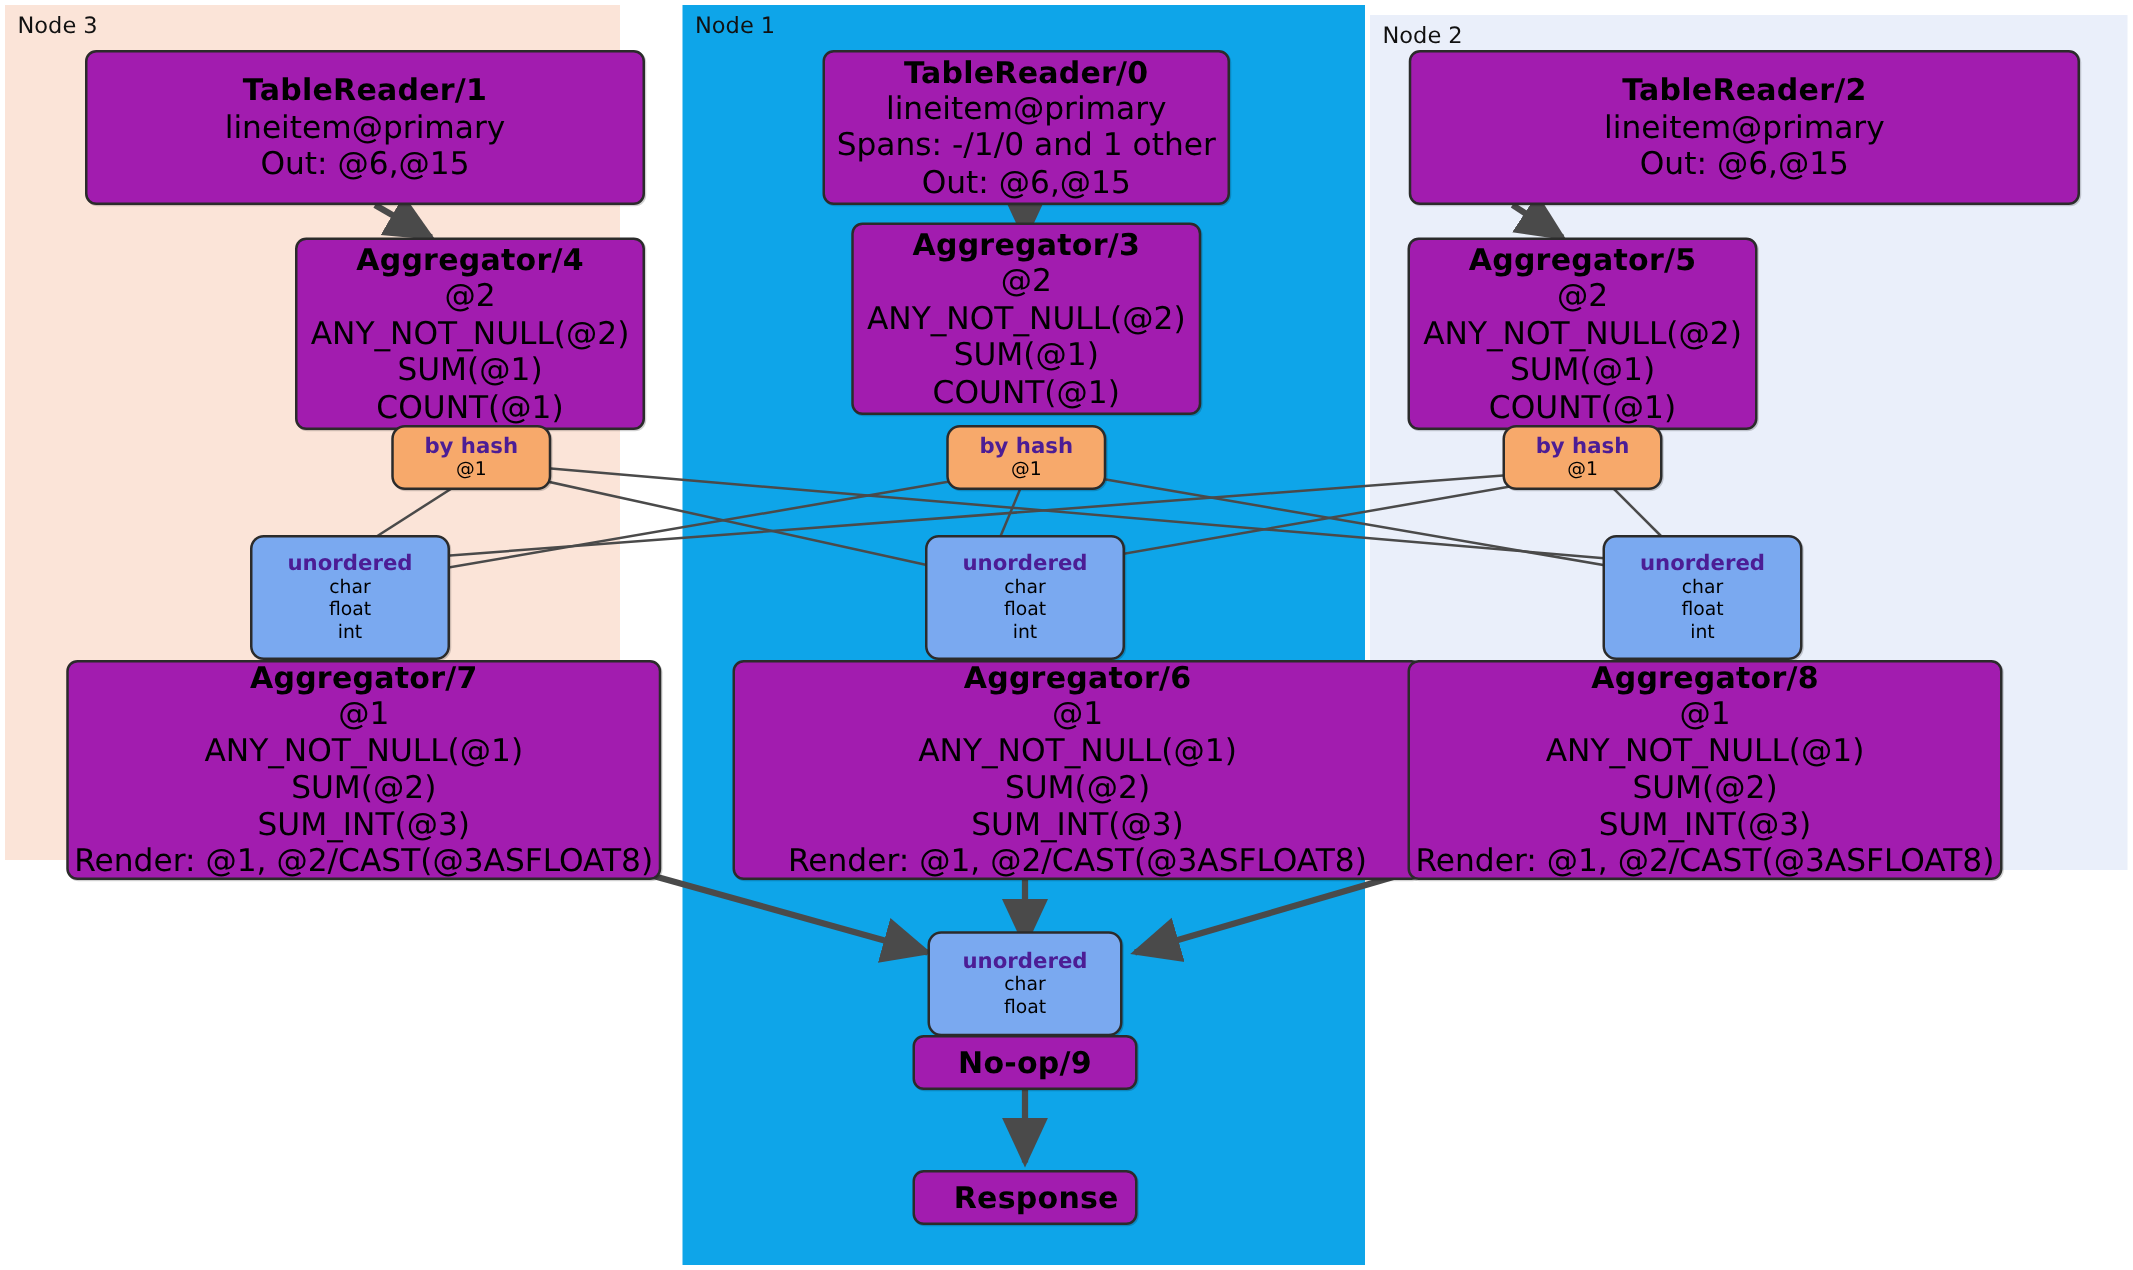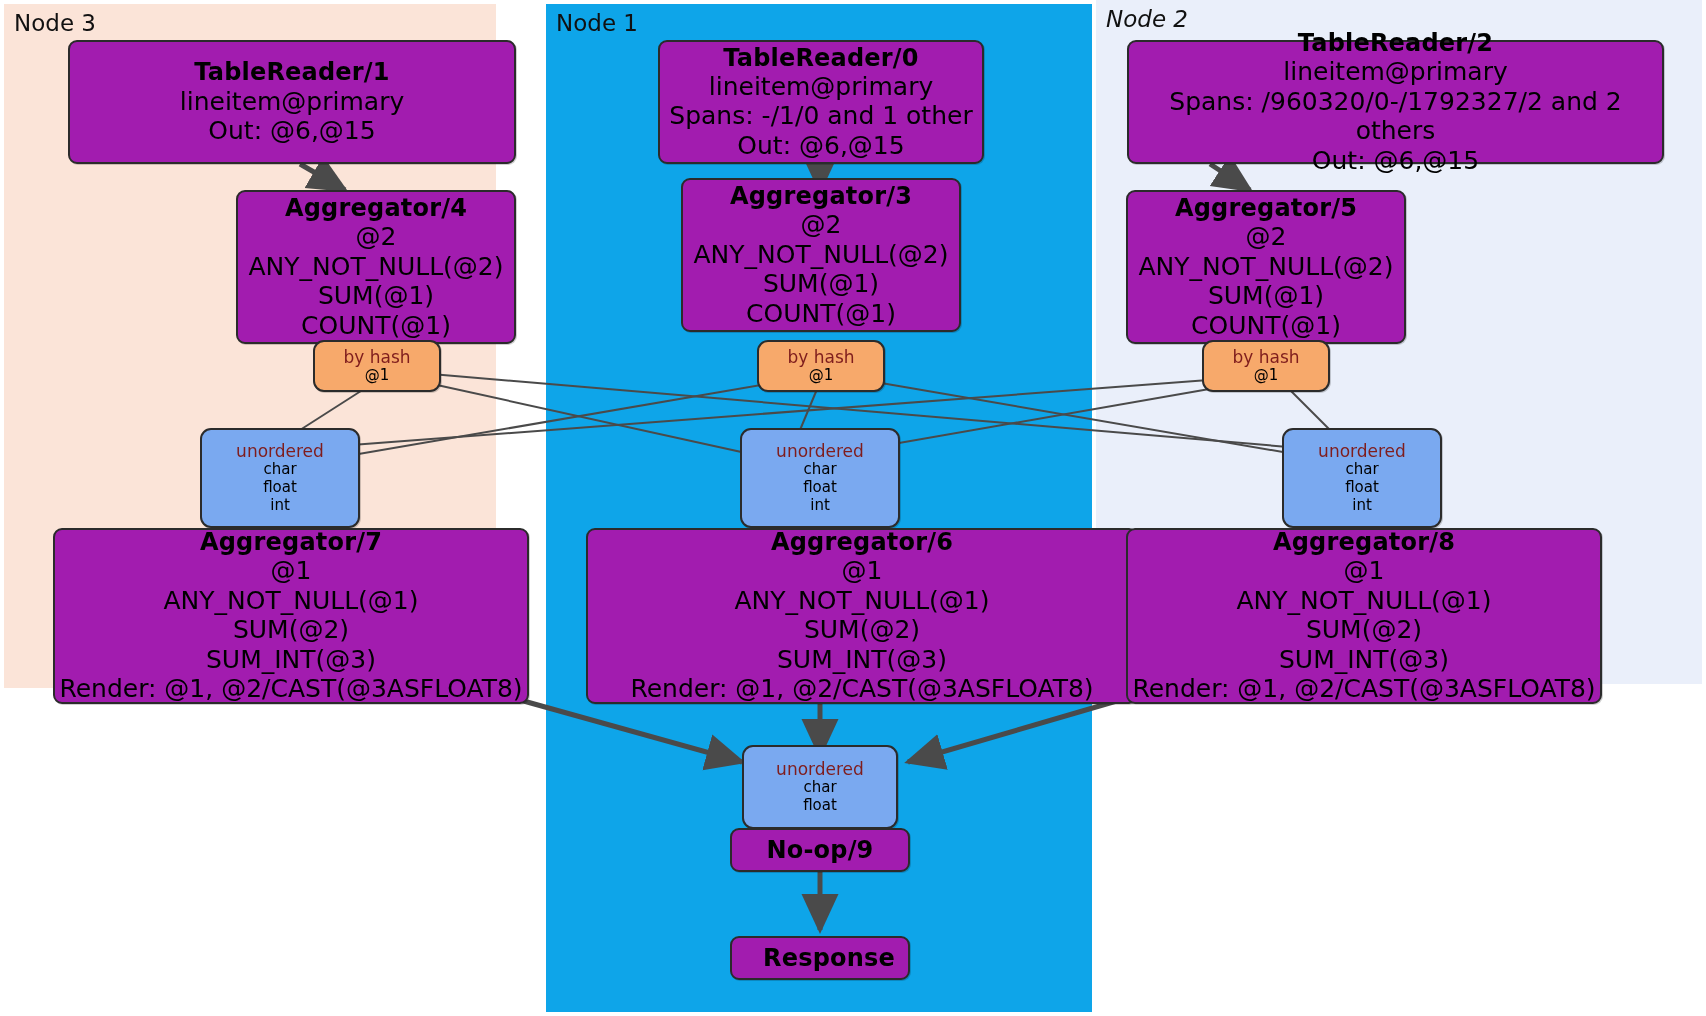--- a/index.html
+++ b/index.html
@@ -6,21 +6,21 @@
   body{
     width:1706px;height:1016px;position:relative;overflow:hidden;
     font-family:"DejaVu Sans","Liberation Sans",sans-serif;
     -webkit-font-smoothing:antialiased;
   }
   #stage{position:absolute;left:0;top:0;width:1706px;height:1016px;}
 
   
   .panel{position:absolute;box-sizing:border-box;}
   .panel-label{
-    position:absolute;left:10px;top:6px;font-size:23px;color:#111;
+    position:absolute;left:10px;top:6px;font-size:18px;color:#111;
     white-space:nowrap;
   }
 
   
   .node{
     position:absolute;box-sizing:border-box;
     border:2px solid #2b2b2b;
     display:flex;flex-direction:column;align-items:center;justify-content:center;
     text-align:center;line-height:1.18;
   }
@@ -30,39 +30,39 @@
   }
   .router{
     background:#7aa9f0;border-radius:11px;
     box-shadow:1px 1px 0 rgba(0,0,0,.18);
   }
   .hashrouter{
     background:#f7a96b;border-radius:11px;
     box-shadow:1px 1px 0 rgba(0,0,0,.18);
   }
   .title{font-weight:bold;font-size:24px;color:#000;letter-spacing:.2px;}
-  .title-sm{font-weight:normal;font-size:17px;color:#7f1d1d;}
+  .title-sm{font-weight:bold;font-size:17px;color:#4c1d95;}
   .detail{font-size:25px;color:#000;}
   .detail-sm{font-size:15px;color:#000;}
 
   
   #edges{position:absolute;left:0;top:0;width:1706px;height:1016px;pointer-events:none;}
 </style>
 </head>
 <body>
 
 <div id="stage">
 
   <div class="panel" style="left:4px;top:4px;width:492px;height:684px;background:#fbe4d8;">
     <span class="panel-label">Node 3</span>
   </div>
   <div class="panel" style="left:546px;top:4px;width:546px;height:1008px;background:#0ea5e9;">
     <span class="panel-label">Node 1</span>
   </div>
-  <div class="panel" style="left:1096px;top:0;width:606px;height:684px;background:#eaeffa;font-style:italic;">
+  <div class="panel" style="left:1096px;top:12px;width:606px;height:684px;background:#eaeffa;">
     <span class="panel-label">Node 2</span>
   </div>
 
   <svg id="edges" viewBox="0 0 1706 1016">
     <defs>
       <marker id="ah" markerWidth="9" markerHeight="9" refX="7.2" refY="4.5" orient="auto">
         <path d="M0,0.8 L8,4.5 L0,8.2 z" fill="#4a4a4a"></path>
       </marker>
       <marker id="ahs" markerWidth="8" markerHeight="8" refX="6.4" refY="4" orient="auto">
         <path d="M0,0.8 L7,4 L0,7.2 z" fill="#4a4a4a"></path>
@@ -103,21 +103,20 @@
   <div class="node proc" style="left:658px;top:40px;width:326px;height:124px;">
     <div class="title">TableReader/0</div>
     <div class="detail">lineitem@primary</div>
     <div class="detail">Spans: -/1/0 and 1 other</div>
     <div class="detail">Out: @6,@15</div>
   </div>
 
   <div class="node proc" style="left:1127px;top:40px;width:537px;height:124px;">
     <div class="title">TableReader/2</div>
     <div class="detail">lineitem@primary</div>
-    <div class="detail">Spans: /960320/0-/1792327/2 and 2 others</div>
     <div class="detail">Out: @6,@15</div>
   </div>
 
   <div class="node proc" style="left:236px;top:190px;width:280px;height:154px;">
     <div class="title">Aggregator/4</div>
     <div class="detail">@2</div>
     <div class="detail">ANY_NOT_NULL(@2)</div>
     <div class="detail">SUM(@1)</div>
     <div class="detail">COUNT(@1)</div>
   </div>

